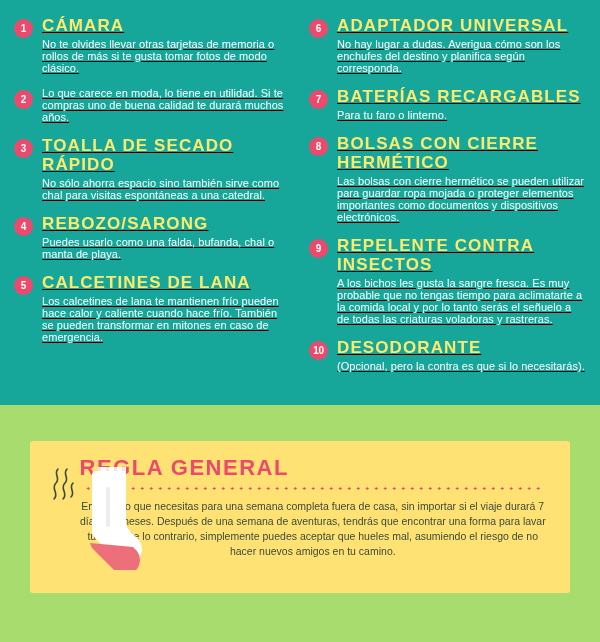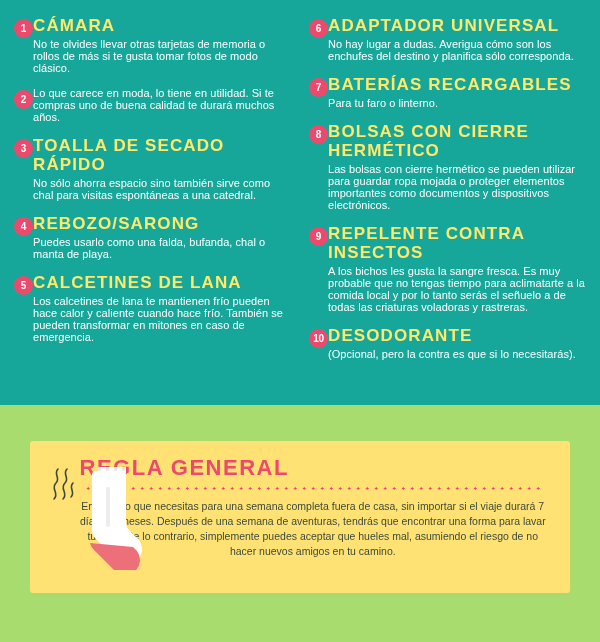--- a/index.html
+++ b/index.html
@@ -45,21 +45,23 @@
     color: #ffffff;
     font-family: "Liberation Sans", sans-serif;
     font-size: 10px;
     font-weight: bold;
     line-height: 19px;
     text-align: center;
     margin-top: 3px;
     letter-spacing: -0.3px;
   }
   .item-body {
+    margin-left: 9px;
     flex: 1 1 auto;
+    text-decoration: underline;
   }
   .item-title {
     font-family: "Liberation Sans", sans-serif;
     font-weight: bold;
     font-size: 17px;
     line-height: 19px;
     color: #ffe96b;
     letter-spacing: 1.1px;
     text-transform: uppercase;
     margin-bottom: 3px;
@@ -186,21 +188,21 @@
       </div>
 
     </div>
 
     <div class="col">
 
       <div class="item">
         <div class="num">6</div>
         <div class="item-body">
           <div class="item-title">Adaptador universal</div>
-          <div class="item-desc">No hay lugar a dudas. Averigua cómo son los enchufes del destino y planifica sólo corresponda.</div>
+          <div class="item-desc">No hay lugar a dudas. Averigua cómo son los enchufes del destino y planifica según corresponda.</div>
         </div>
       </div>
 
       <div class="item">
         <div class="num">7</div>
         <div class="item-body">
           <div class="item-title">Baterías recargables</div>
           <div class="item-desc">Para tu faro o linterno.</div>
         </div>
       </div>

